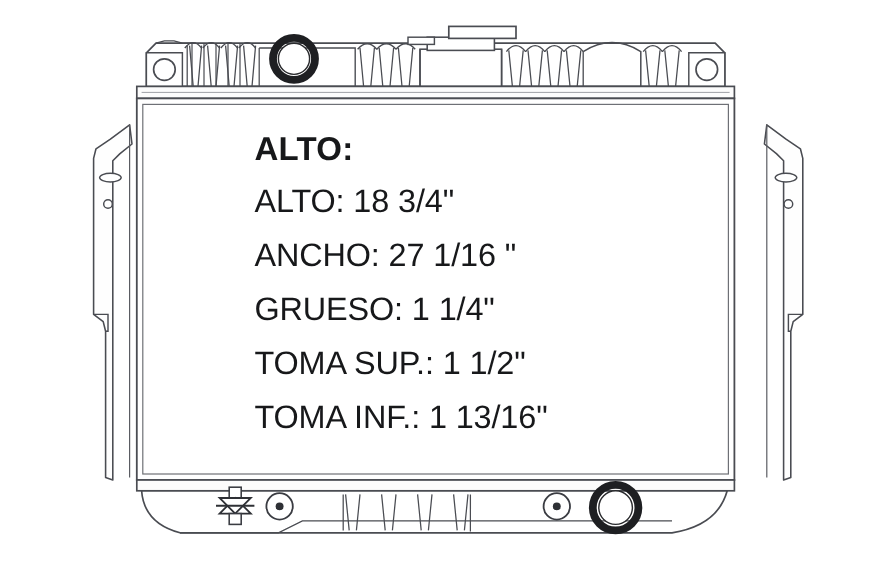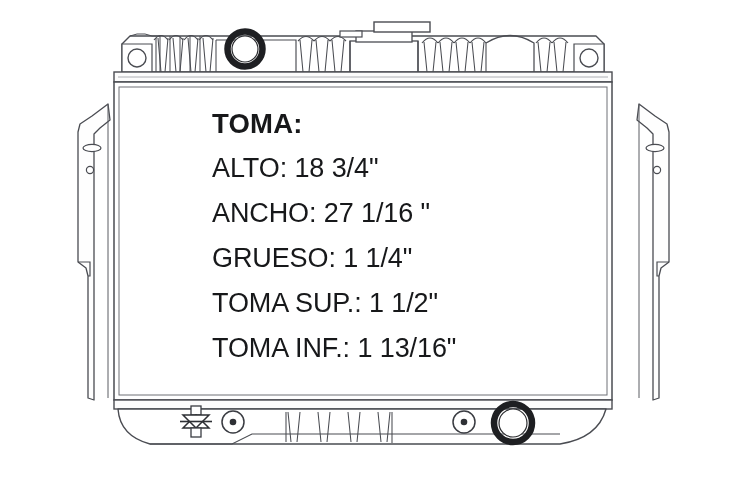--- a/index.html
+++ b/index.html
@@ -197,21 +197,21 @@
 
       <g>
         <circle cx="513" cy="423" r="19" fill="none" stroke="#1e1f22" stroke-width="6.5"></circle>
         <circle cx="513" cy="423" r="14" fill="#ffffff" stroke="#2a2b2e" stroke-width="1.2"></circle>
       </g>
     </g>
 
   </svg>
 
   <div id="spec-block">
-    <div class="spec-line spec-heading">TOMA:</div>
+    <div class="spec-line spec-heading">ALTO:</div>
     <div class="spec-line">ALTO: 18 3/4"</div>
     <div class="spec-line">ANCHO: 27 1/16 "</div>
     <div class="spec-line">GRUESO: 1 1/4"</div>
     <div class="spec-line">TOMA SUP.: 1 1/2"</div>
     <div class="spec-line">TOMA INF.: 1 13/16"</div>
   </div>
 
 </div>
 
 </body></html>

